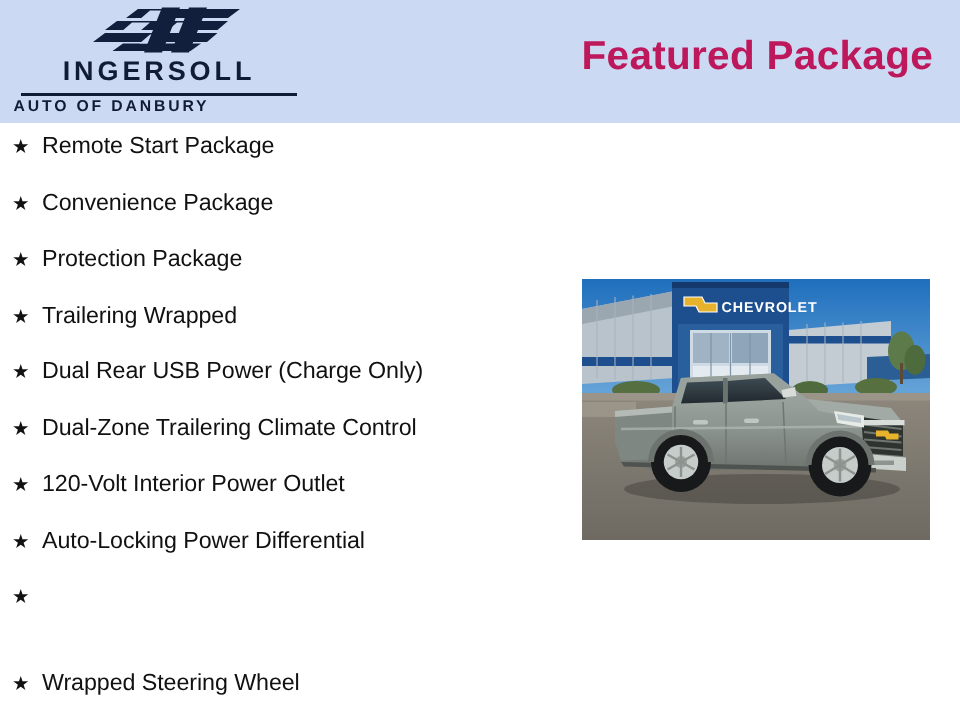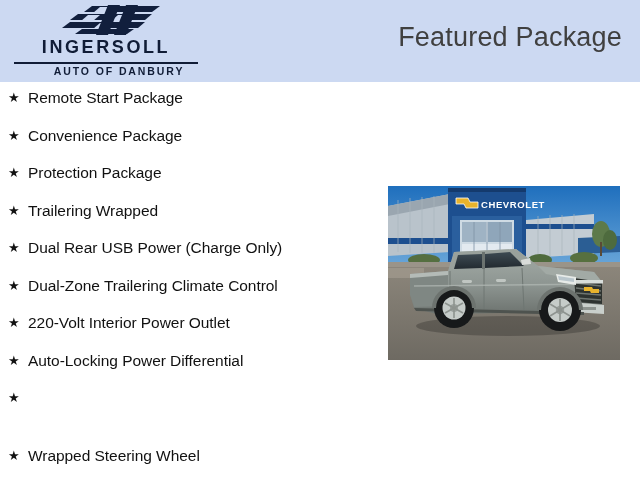--- a/index.html
+++ b/index.html
@@ -63,39 +63,39 @@
     position: absolute;
     left: 8px;
     top: 60px;
     width: 184px;
     height: 2px;
     background: #101c36;
   }
 
   .brand-sub {
     position: absolute;
-    left: 13px;
+    left: 3px;
     top: 63px;
     width: 200px;
-    text-align: center;
+    text-align: left;
     font-size: 10.5px;
     font-weight: bold;
     letter-spacing: 1.9px;
     color: #101c36;
     line-height: 1.2;
     white-space: nowrap;
   }
 
   .header-title {
     position: absolute;
     right: 18px;
     top: 22px;
     font-size: 27px;
-    font-weight: normal;
-    color: #404040;
+    font-weight: bold;
+    color: #be185d;
     letter-spacing: 0.2px;
     white-space: nowrap;
   }
 
   
   .feature-list {
     position: absolute;
     left: 0;
     top: 84px;
     width: 380px;
@@ -205,21 +205,21 @@
     <li class="feature-item">
       <span class="bullet-star">★</span>
       <span class="feature-text">Dual Rear USB Power (Charge Only)</span>
     </li>
     <li class="feature-item">
       <span class="bullet-star">★</span>
       <span class="feature-text">Dual-Zone Trailering Climate Control</span>
     </li>
     <li class="feature-item">
       <span class="bullet-star">★</span>
-      <span class="feature-text">220-Volt Interior Power Outlet</span>
+      <span class="feature-text">120-Volt Interior Power Outlet</span>
     </li>
     <li class="feature-item">
       <span class="bullet-star">★</span>
       <span class="feature-text">Auto-Locking Power Differential</span>
     </li>
     <li class="feature-item two-line">
       <span class="bullet-star">★</span>
     </li>
     <li class="feature-item">
       <span class="bullet-star">★</span>

